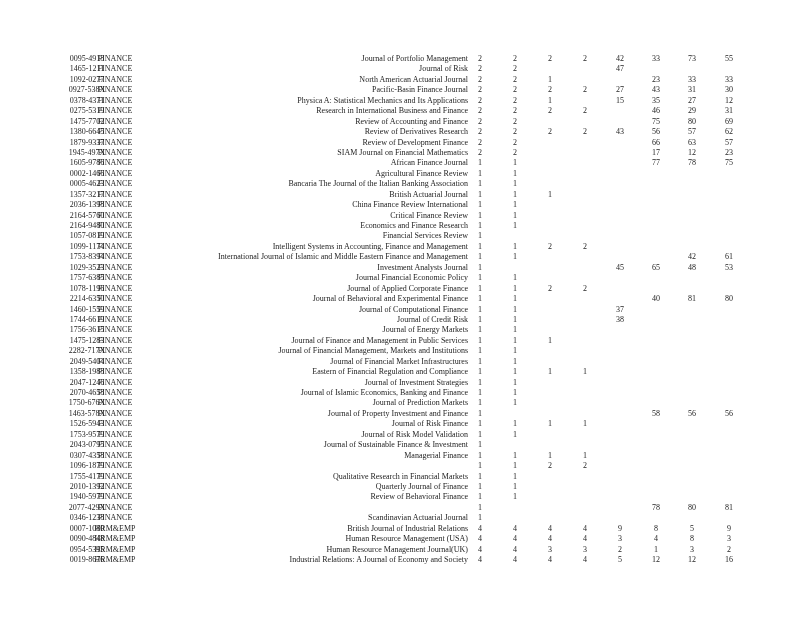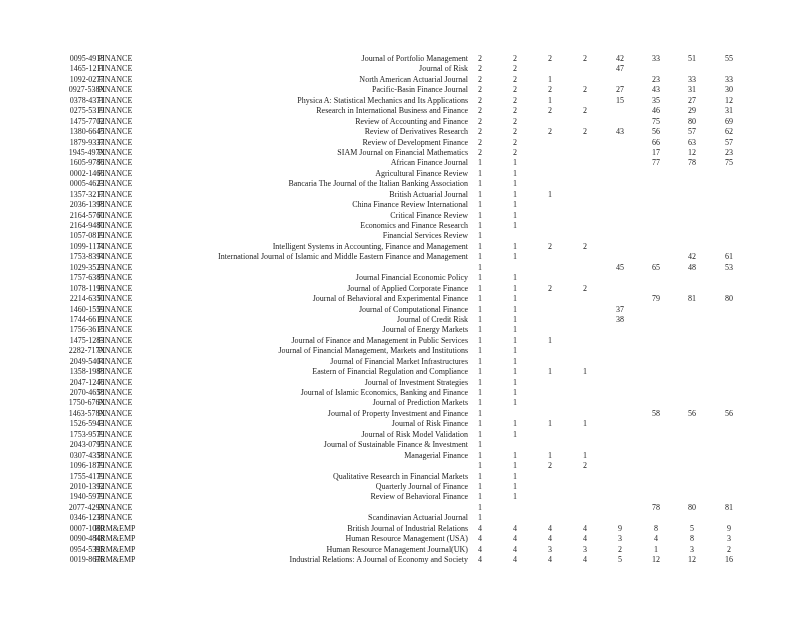--- a/index.html
+++ b/index.html
@@ -33,21 +33,21 @@
   <div class="row">
     <span class="cell issn">0095-4918</span>
     <span class="cell field">FINANCE</span>
     <span class="cell title">Journal of Portfolio Management</span>
     <span class="cell v v0">2</span>
     <span class="cell v v1">2</span>
     <span class="cell v v2">2</span>
     <span class="cell v v3">2</span>
     <span class="cell v v4">42</span>
     <span class="cell v v5">33</span>
-    <span class="cell v v6">51</span>
+    <span class="cell v v6">73</span>
     <span class="cell v v7">55</span>
   </div>
 
   <div class="row">
     <span class="cell issn">1465-1211</span>
     <span class="cell field">FINANCE</span>
     <span class="cell title">Journal of Risk</span>
     <span class="cell v v0">2</span>
     <span class="cell v v1">2</span>
     <span class="cell v v2"></span>
@@ -306,20 +306,21 @@
     <span class="cell v v3"></span>
     <span class="cell v v4"></span>
     <span class="cell v v5"></span>
     <span class="cell v v6">42</span>
     <span class="cell v v7">61</span>
   </div>
 
   <div class="row">
     <span class="cell issn">1029-3523</span>
     <span class="cell field">FINANCE</span>
+    <span class="cell title">Investment Analysts Journal</span>
     <span class="cell v v0">1</span>
     <span class="cell v v1"></span>
     <span class="cell v v2"></span>
     <span class="cell v v3"></span>
     <span class="cell v v4">45</span>
     <span class="cell v v5">65</span>
     <span class="cell v v6">48</span>
     <span class="cell v v7">53</span>
   </div>
 
@@ -353,21 +354,21 @@
 
   <div class="row">
     <span class="cell issn">2214-6350</span>
     <span class="cell field">FINANCE</span>
     <span class="cell title">Journal of Behavioral and Experimental Finance</span>
     <span class="cell v v0">1</span>
     <span class="cell v v1">1</span>
     <span class="cell v v2"></span>
     <span class="cell v v3"></span>
     <span class="cell v v4"></span>
-    <span class="cell v v5">79</span>
+    <span class="cell v v5">40</span>
     <span class="cell v v6">81</span>
     <span class="cell v v7">80</span>
   </div>
 
   <div class="row">
     <span class="cell issn">1460-1559</span>
     <span class="cell field">FINANCE</span>
     <span class="cell title">Journal of Computational Finance</span>
     <span class="cell v v0">1</span>
     <span class="cell v v1">1</span>

